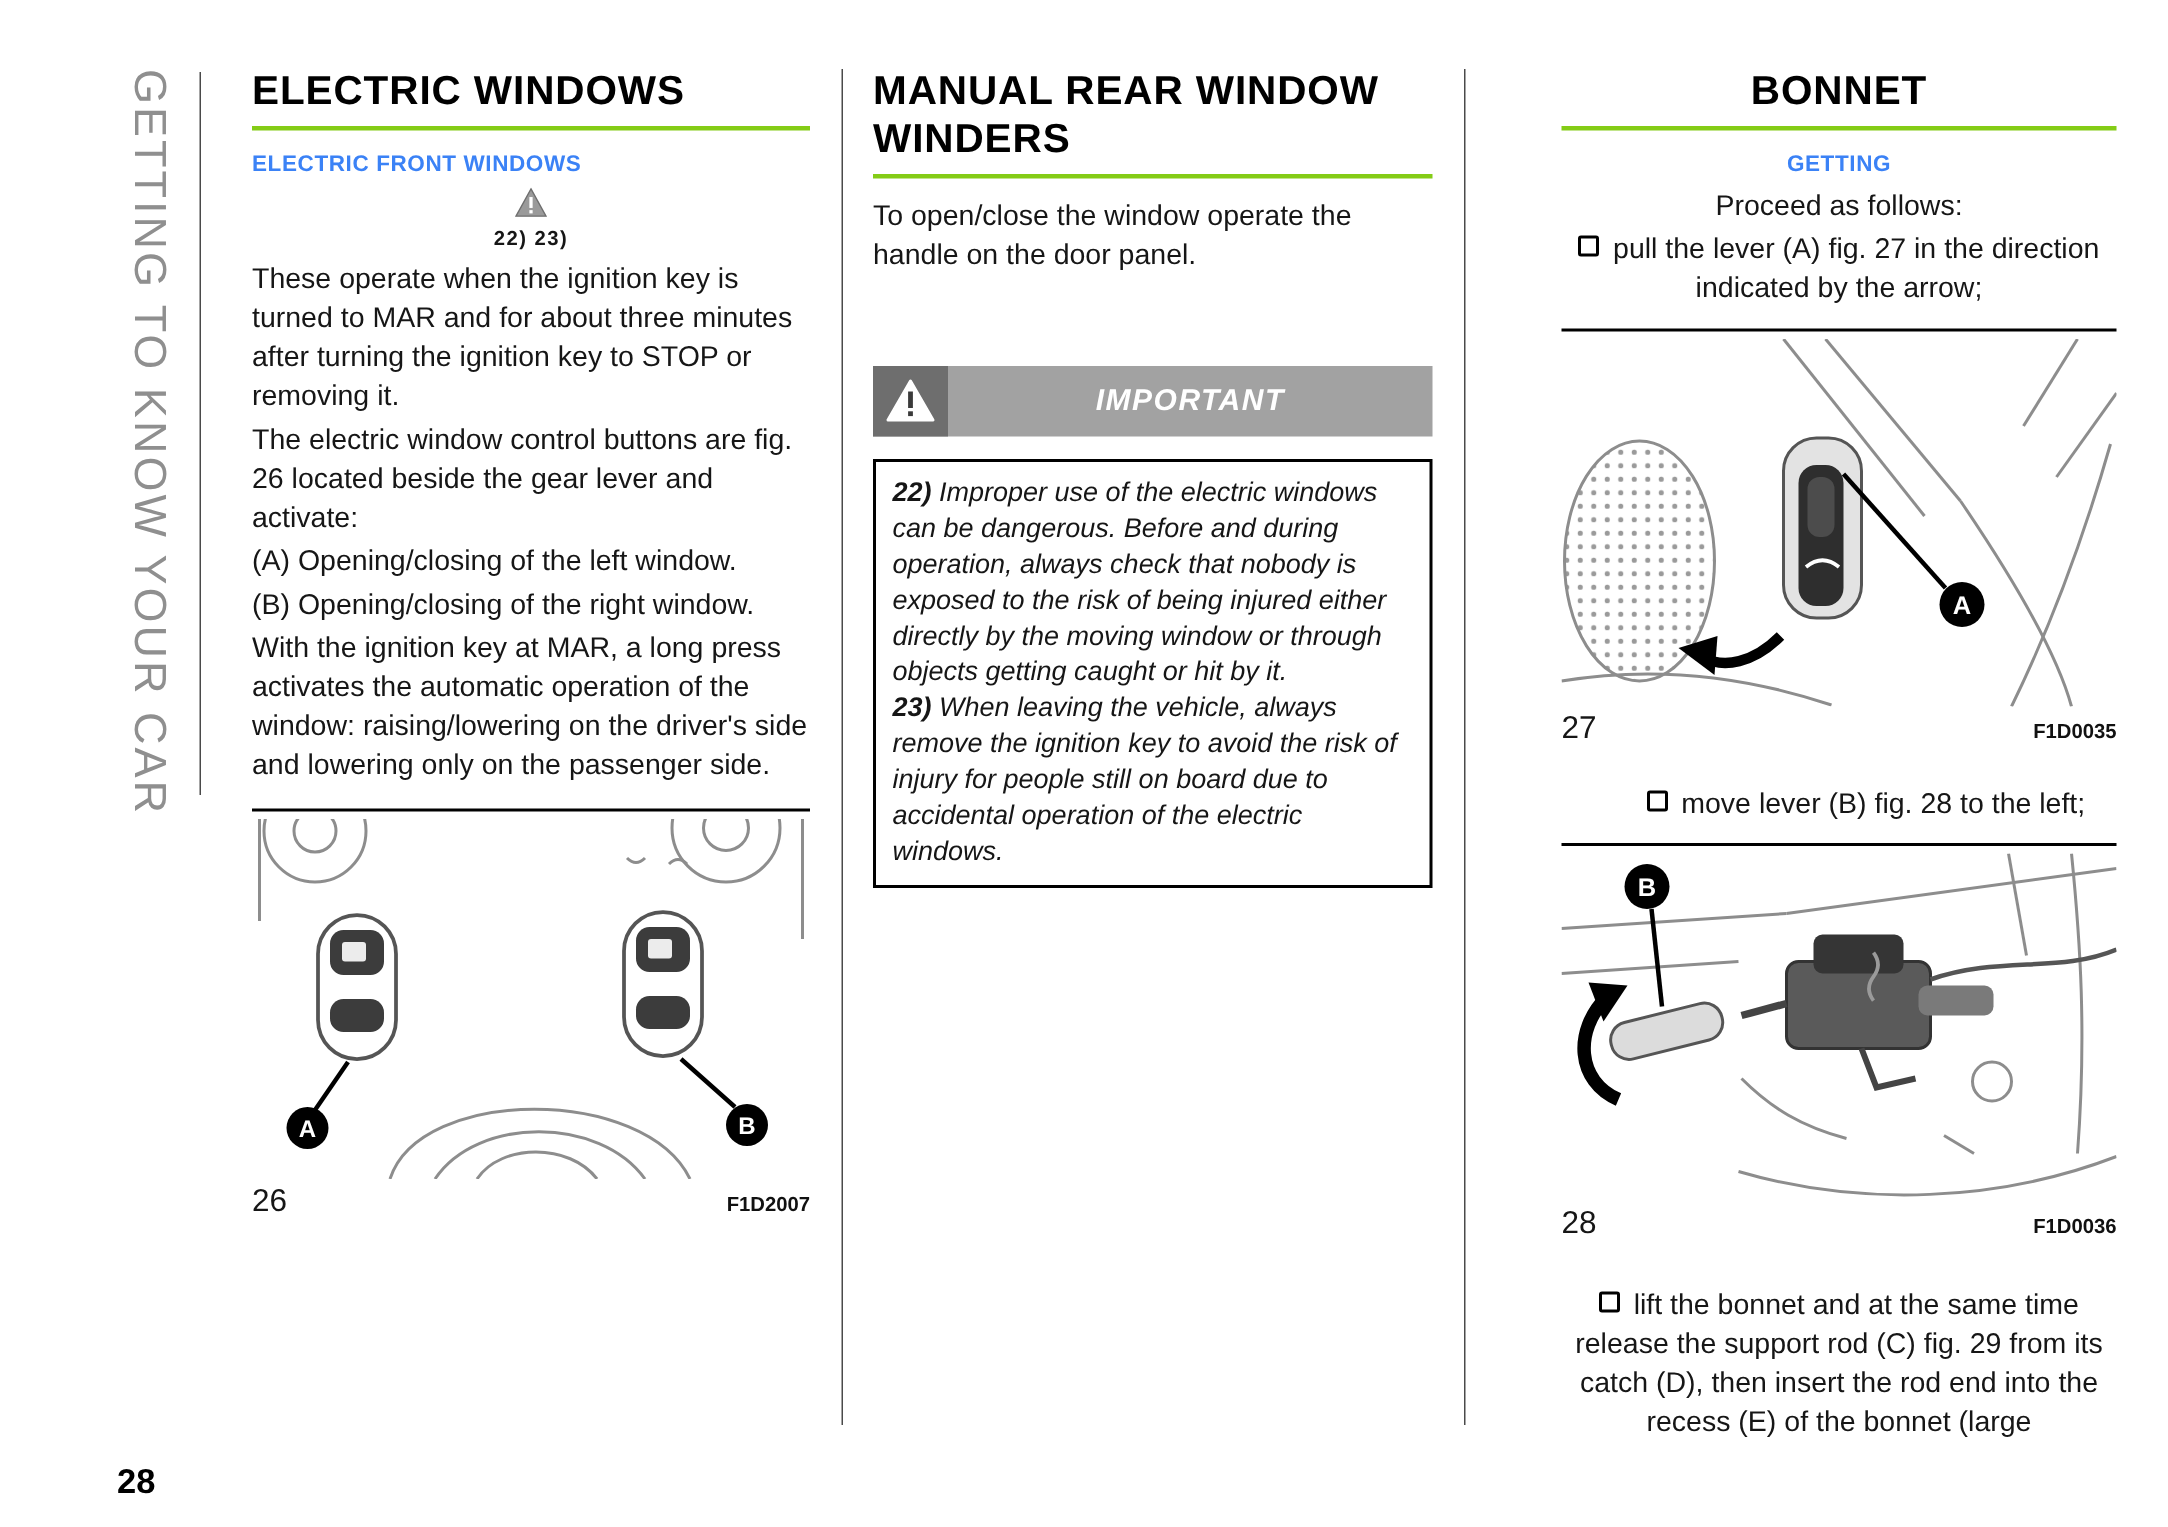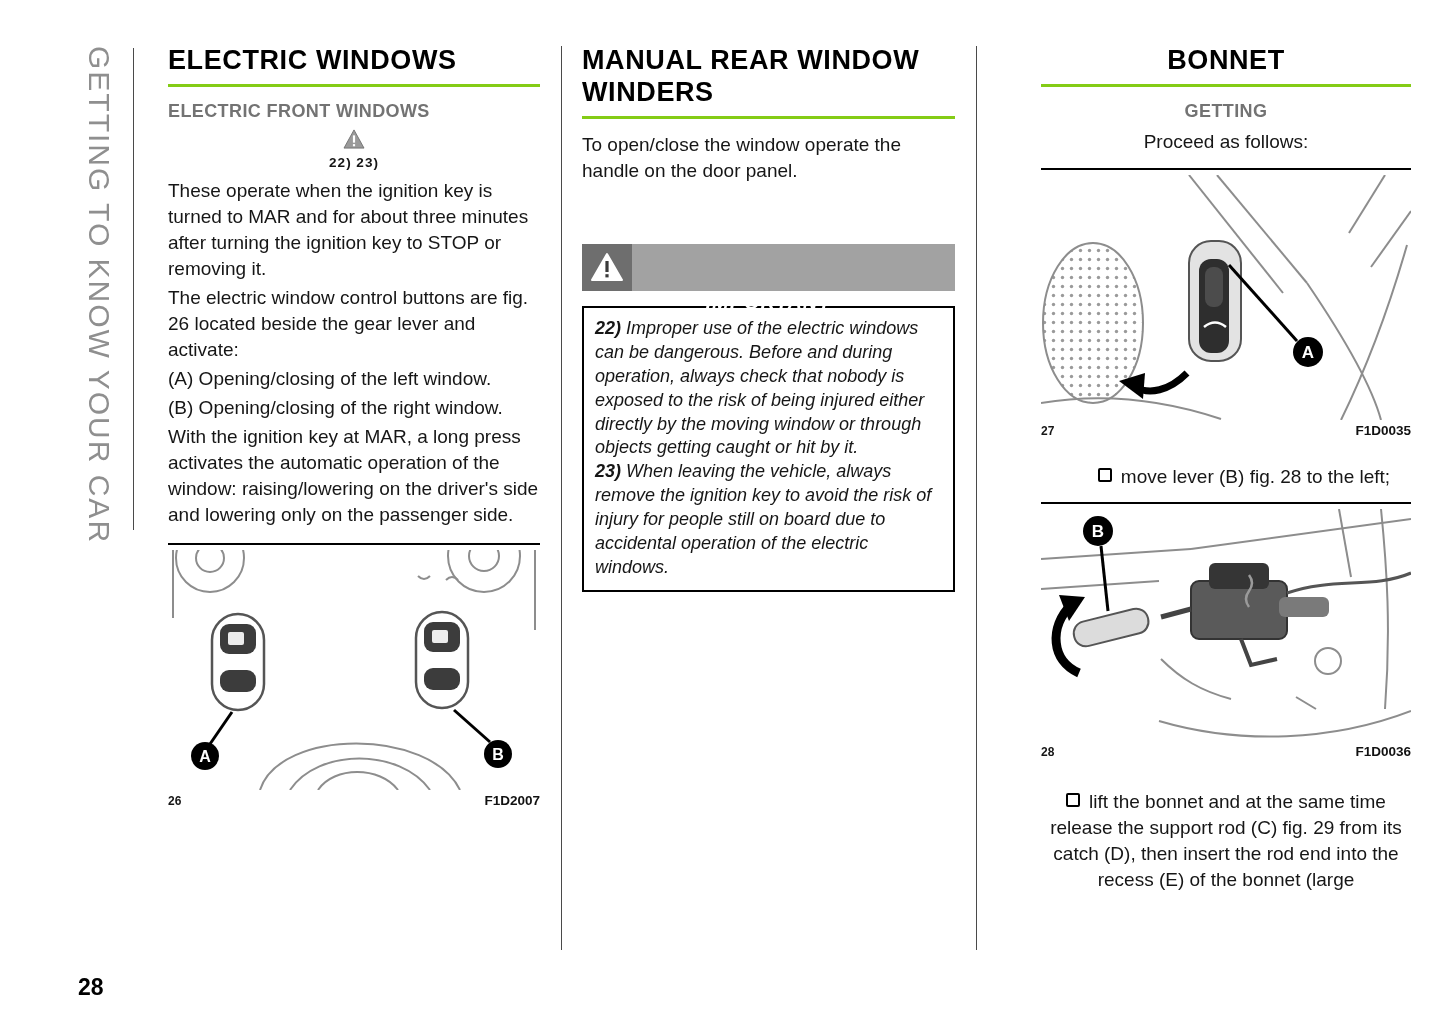--- a/index.html
+++ b/index.html
@@ -17,31 +17,31 @@
     font-size:30px;letter-spacing:2px;color:#8f8f8f;white-space:nowrap;
   }
   .col{position:absolute;top:45px;}
   #col-1{left:168px;width:372px;}
   #col-2{left:582px;width:373px;}
   #col-3{left:1041px;width:370px;text-align:center;}
   h1{
     font-size:27px;font-weight:800;letter-spacing:.6px;color:#000;
     border-bottom:3px solid #84cc16;padding-bottom:7px;margin:0 0 13px 0;line-height:1.18;
   }
-  h2{font-size:18px;font-weight:800;letter-spacing:.4px;color:#737373;margin:0 0 6px 0;line-height:1.28;}
+  h2{font-size:15px;font-weight:800;letter-spacing:.4px;color:#3b82f6;margin:0 0 6px 0;line-height:1.28;}
   p{font-size:19px;line-height:1.37;margin:0 0 3px 0;}
   .warn-row{display:flex;align-items:center;gap:6px;margin:2px 0 8px 0;flex-direction:column;}
   .warn-icon-sm{width:22px;height:20px;flex:0 0 auto;}
   .warn-refs{font-size:13.5px;font-weight:bold;letter-spacing:1px;}
   .fig{margin:14px 0 0 0;border-top:2px solid #000;padding-top:5px;}
   .fig svg{display:block;width:100%;height:auto;}
   .fig-caption{display:flex;justify-content:space-between;align-items:baseline;margin-top:3px;}
-  .fig-num{font-size:12px;font-weight:bold;}
+  .fig-num{font-size:21px;font-weight:normal;}
   .fig-code{font-size:13.5px;font-weight:bold;color:#111;}
-  .important-banner{display:flex;height:47px;margin-top:60px;background:#a2a2a2;flex-direction:column;}
+  .important-banner{display:flex;height:47px;margin-top:60px;background:#a2a2a2;}
   .imp-icon-box{width:50px;height:47px;background:#6e6e6e;display:flex;align-items:center;justify-content:center;flex:0 0 auto;}
   .imp-text{flex:1;display:flex;align-items:center;justify-content:center;
     color:#ffffff;font-size:20px;font-weight:bold;font-style:italic;letter-spacing:1px;}
   .notes-box{border:2.5px solid #000;margin-top:15px;padding:9px 11px 10px 11px;}
   .notes-box p{font-size:18px;font-style:italic;line-height:1.33;margin:0;}
   .note-ref{font-weight:bold;font-style:italic;}
   .bullet-item{margin-top:2px;}
   .sq{display:inline-block;width:10px;height:10px;border:2px solid #000;border-radius:2px;margin-right:9px;vertical-align:1px;}
   .mt-lg{margin-top:26px;padding-left:36px;}
   .page-number{position:absolute;left:78px;top:974px;font-size:23px;font-weight:bold;color:#000;}
@@ -133,20 +133,21 @@
     <p><span class="note-ref">22)</span> <span>Improper use of the electric windows can be dangerous. Before and during operation, always check that nobody is exposed to the risk of being injured either directly by the moving window or through objects getting caught or hit by it.</span></p>
     <p><span class="note-ref">23)</span> <span>When leaving the vehicle, always remove the ignition key to avoid the risk of injury for people still on board due to accidental operation of the electric windows.</span></p>
   </div>
 </section>
 
 <section class="col" id="col-3">
   <h1>BONNET</h1>
   <h2>GETTING</h2>
   <p>Proceed as follows:</p>
 
+  <p class="bullet-item"><span class="sq"></span><span>pull the lever (A) fig. 27 in the direction indicated by the arrow;</span></p>
 
   <figure class="fig" style="margin-top:13px;">
     <svg viewBox="0 0 370 245">
       <defs>
         <pattern id="dots27" width="9" height="9" patternUnits="userSpaceOnUse">
           <circle cx="3.5" cy="3.5" r="1.7" fill="#9a9a9a"></circle>
         </pattern>
       </defs>
       <g stroke="#8d8d8d" fill="none" stroke-width="2">
         <path d="M148,0 L242,118"></path>

